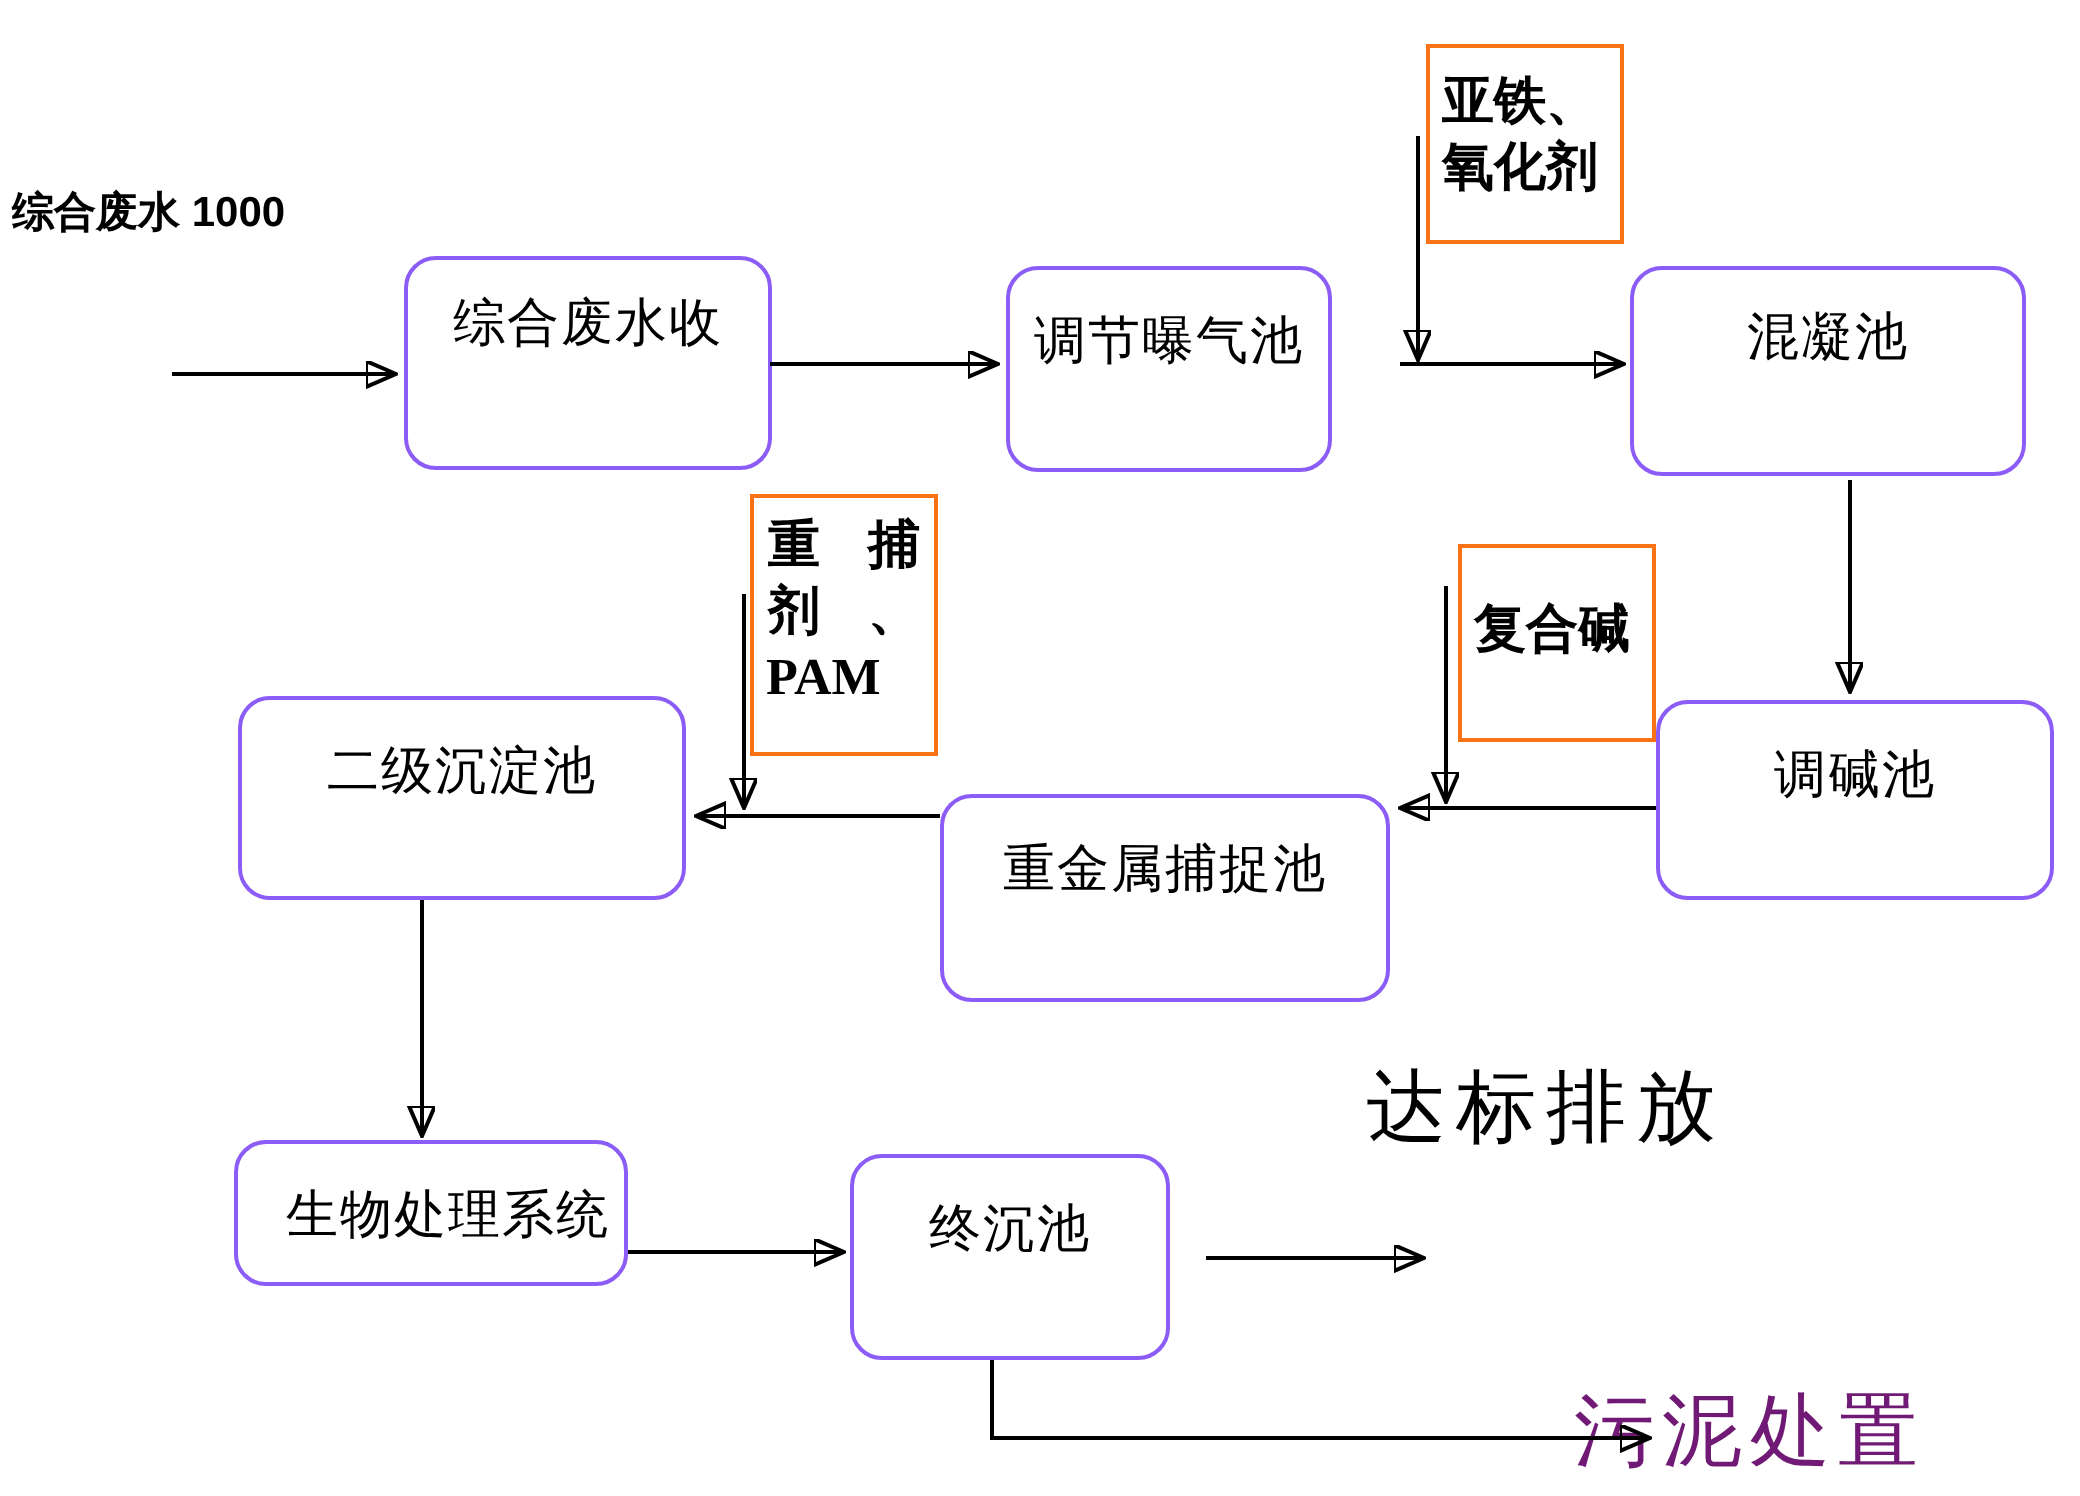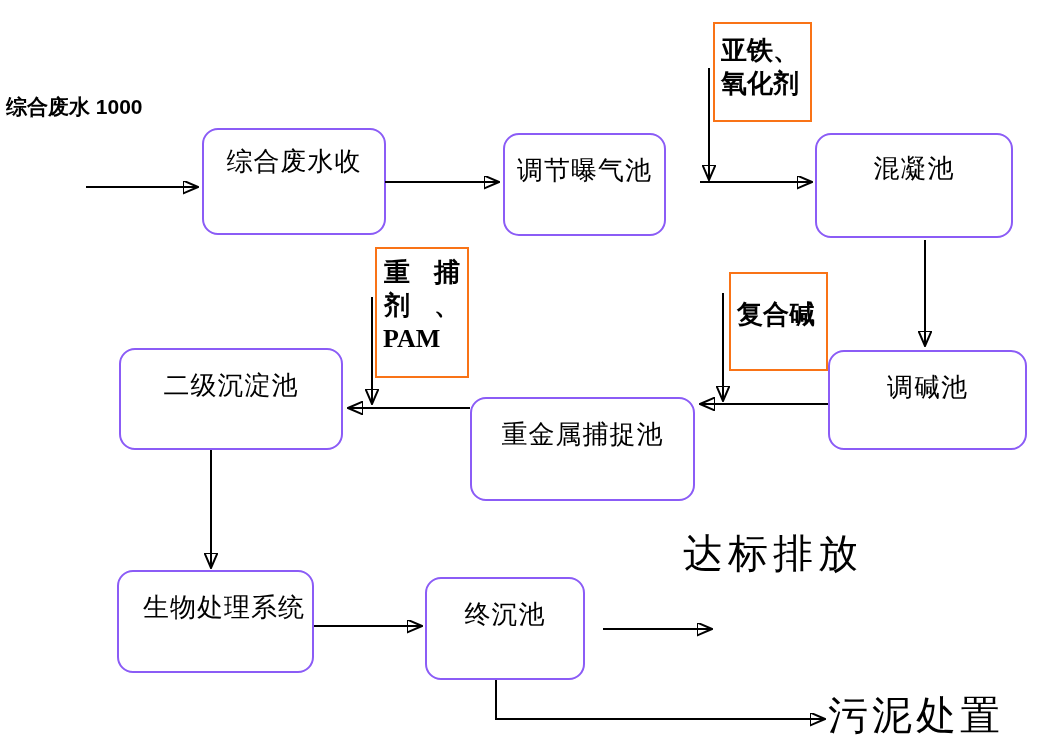--- a/index.html
+++ b/index.html
@@ -63,30 +63,30 @@
     z-index: 2;
   }
   .out-label {
     position: absolute;
     font-size: 40px;
     line-height: 36px;
     z-index: 2;
     white-space: nowrap;
   }
   .discharge-label { left: 683px; top: 536px; letter-spacing: 5px; }
-  .sludge-label { left: 828px; top: 698px; letter-spacing: 4px; color: #000000; }
+  .sludge-label { left: 787px; top: 698px; letter-spacing: 4px; color: #701a75; }
 
   
   .n-collection  { left: 202px; top: 128px; width: 184px; height: 107px; }
   .n-aeration    { left: 503px; top: 133px; width: 163px; height: 103px; }
   .n-coagulation { left: 815px; top: 133px; width: 198px; height: 105px; font-family: Liberation Mono, monospace; }
   .n-alkali      { left: 828px; top: 350px; width: 199px; height: 100px; }
   .n-capture     { left: 470px; top: 353px; width: 225px; height: 104px; margin-top: 44px; }
   .n-secondary   { left: 119px; top: 348px; width: 224px; height: 102px; }
-  .n-biological  { left: 117px; top: 570px; width: 197px; height: 103px; padding-left: 17px; }
+  .n-biological  { left: 117px; top: 570px; width: 197px; height: 73px; padding-left: 17px; }
   .n-final       { left: 425px; top: 577px; width: 160px; height: 103px; }
 
   .a-ferrous  { left: 713px; top: 22px;  width: 99px; height: 100px; padding-top: 10px; }
   .a-pam      { left: 375px; top: 247px; width: 94px; height: 131px; padding-top: 7px; }
   .a-compound { left: 729px; top: 272px; width: 99px; height: 99px;  padding-top: 24px; }
 </style>
 </head>
 <body>
 
 <div class="canvas">

